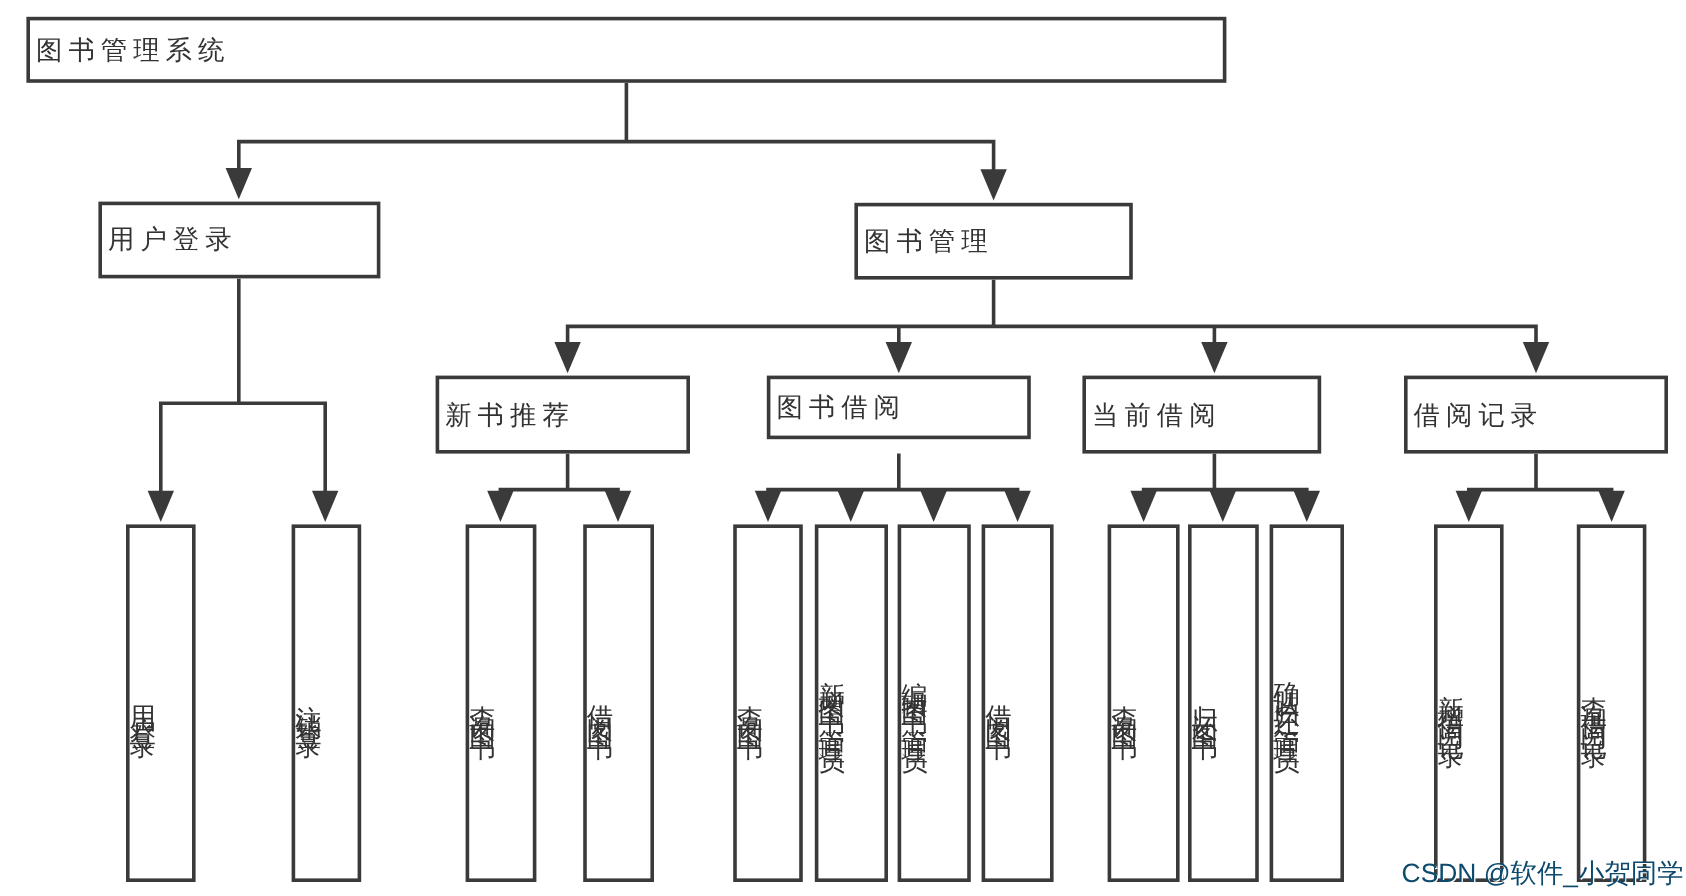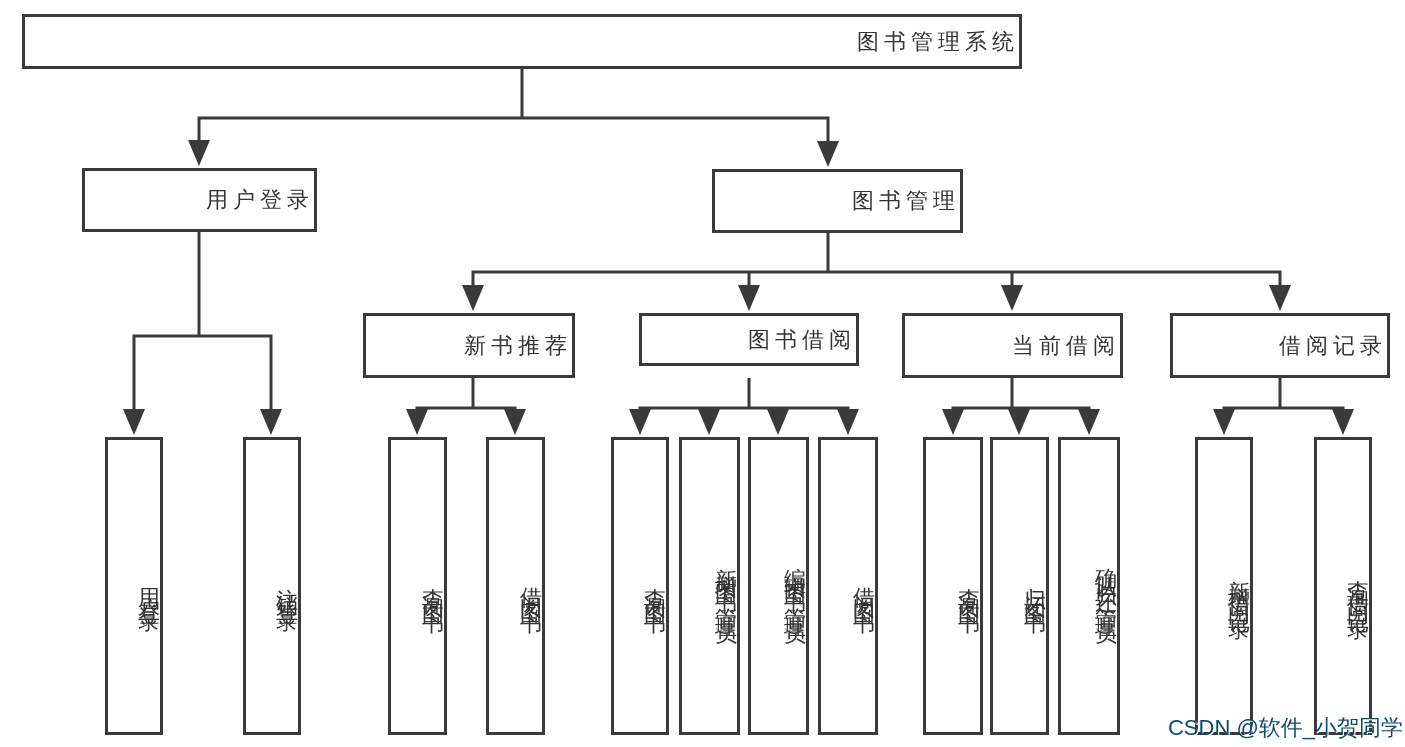--- a/index.html
+++ b/index.html
@@ -17,21 +17,21 @@
     left: 0; top: 0;
     width: 1405px; height: 747px;
   }
   .box {
     position: absolute;
     box-sizing: border-box;
     border: 3px solid #3a3a3a;
     background: #ffffff;
     display: flex;
     align-items: center;
-    justify-content: flex-end;
+    justify-content: flex-start;
   }
   .hlabel {
     font-size: 22px;
     letter-spacing: 5px;
     text-indent: 5px;
     color: #333333;
     white-space: nowrap;
   }
   .leaf .vlabel {
     writing-mode: vertical-rl;
@@ -97,31 +97,31 @@
     </g>
   </svg>
 
   <div class="box" style="left:22px; top:14px; width:1000px; height:55px;">
     <span class="hlabel">图书管理系统</span>
   </div>
 
   <div class="box" style="left:82px; top:168px; width:235px; height:64px;">
     <span class="hlabel">用户登录</span>
   </div>
-  <div class="box" style="left:712px; top:169px; width:251px; height:64px;padding-left:24px;">
+  <div class="box" style="left:712px; top:169px; width:232px; height:64px;">
     <span class="hlabel">图书管理</span>
   </div>
 
   <div class="box" style="left:363px; top:313px; width:212px; height:65px;">
     <span class="hlabel">新书推荐</span>
   </div>
   <div class="box" style="left:639px; top:313px; width:220px; height:53px;">
     <span class="hlabel">图书借阅</span>
   </div>
-  <div class="box" style="left:902px; top:313px; width:221px; height:65px;">
+  <div class="box" style="left:902px; top:313px; width:199px; height:65px;">
     <span class="hlabel">当前借阅</span>
   </div>
   <div class="box" style="left:1170px; top:313px; width:220px; height:65px;">
     <span class="hlabel">借阅记录</span>
   </div>
 
   <div class="box leaf" style="left:105px; top:437px; width:58px; height:298px;">
     <span class="vlabel">用户登录</span>
   </div>
   <div class="box leaf" style="left:243px; top:437px; width:58px; height:298px;">

